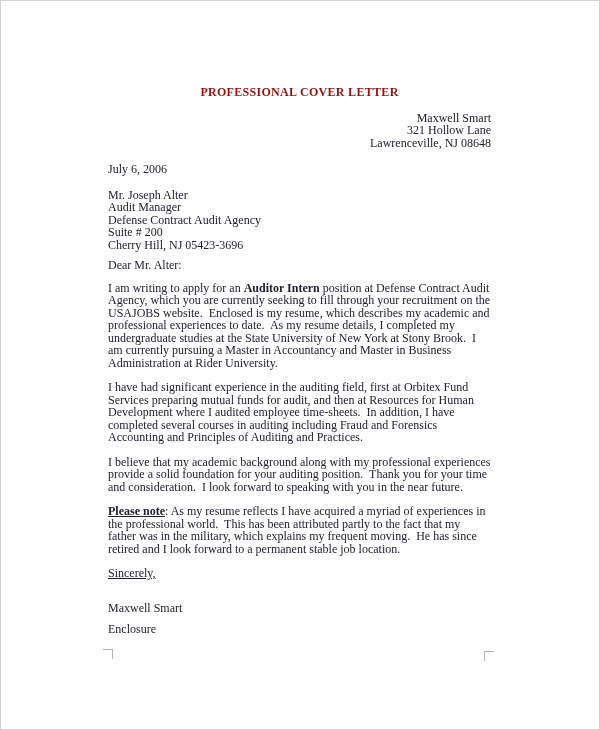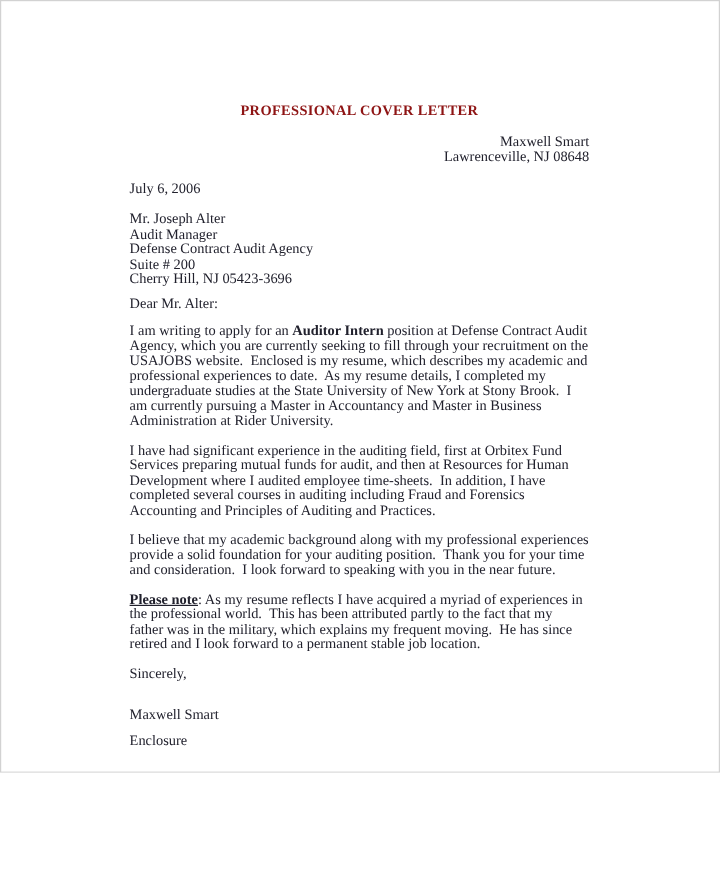--- a/index.html
+++ b/index.html
@@ -1,19 +1,19 @@
 <!DOCTYPE html>
 <html><head>
 <meta charset="utf-8">
 <style>
   html, body { margin: 0; padding: 0; background: #ffffff; }
   .page {
     position: relative;
     width: 600px;
-    height: 644px;
+    height: 730px;
     box-sizing: border-box;
     background: #ffffff;
     border: 1px solid #d2d2d2;
     font-family: "Liberation Serif", "DejaVu Serif", serif;
     font-size: 12px;
     line-height: 12.5px;
     color: #21212d;
     padding: 85px 108px 0 107px;
     overflow: hidden;
   }
@@ -26,21 +26,21 @@
   }
   .sender-block {
     text-align: right;
     margin-top: 13px;
   }
   .date-line { margin-top: 14px; }
   .recipient-block { margin-top: 13px; }
   .salutation { margin-top: 8px; }
   .para { margin: 10px 0 0 0; white-space: pre-wrap; }
   .para + .para { margin-top: 12px; }
-  .closing { margin-top: 12px; }
+  .closing { margin-top: 12px; text-decoration: underline; }
   .signature-name { margin-top: 22px; }
   .enclosure { margin-top: 9px; }
   .bold { font-weight: bold; }
   .bold-underline { font-weight: bold; text-decoration: underline; margin-top: 32px; }
   .addr-line { white-space: pre-wrap; }
   .boundary-mark {
     position: absolute;
     width: 9px;
     height: 9px;
   }
@@ -59,20 +59,21 @@
 </style>
 </head>
 <body>
 
 <div class="page">
 
   <div class="doc-title">PROFESSIONAL COVER LETTER</div>
 
   <div class="sender-block">
     <div class="addr-line">Maxwell Smart</div>
+    <div class="addr-line">321 Hollow Lane</div>
     <div class="addr-line">Lawrenceville, NJ 08648</div>
   </div>
 
   <div class="date-line">July 6, 2006</div>
 
   <div class="recipient-block">
     <div class="addr-line">Mr. Joseph Alter</div>
     <div class="addr-line">Audit Manager</div>
     <div class="addr-line">Defense Contract Audit Agency</div>
     <div class="addr-line">Suite # 200</div>

